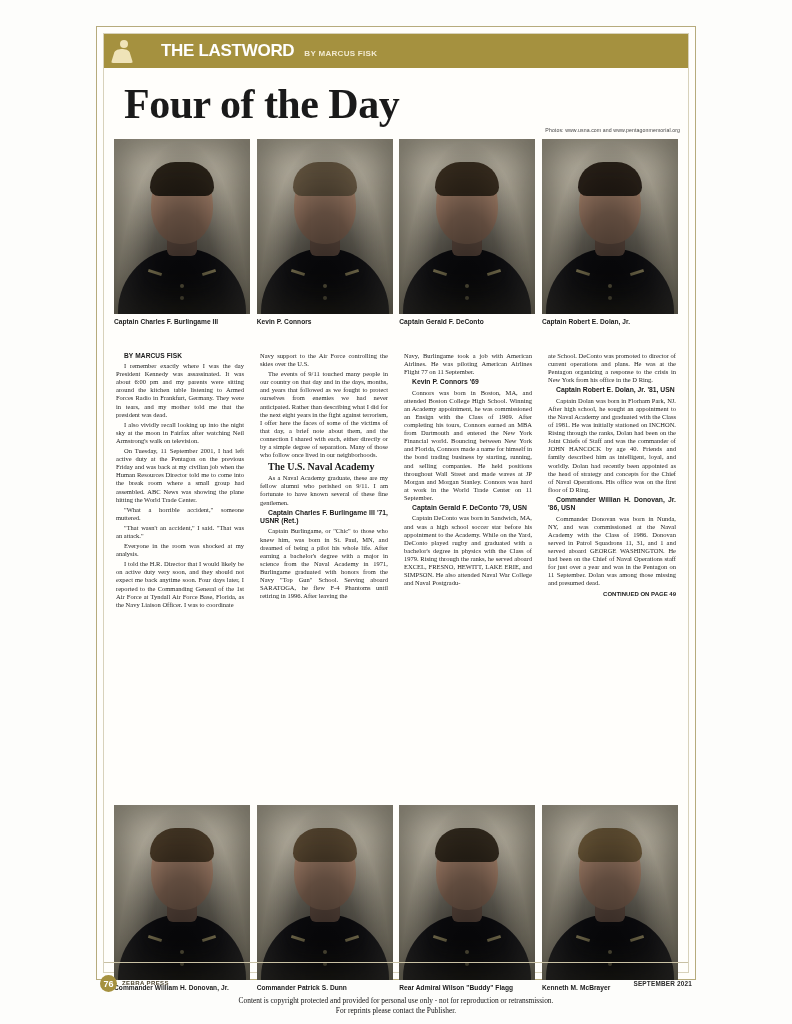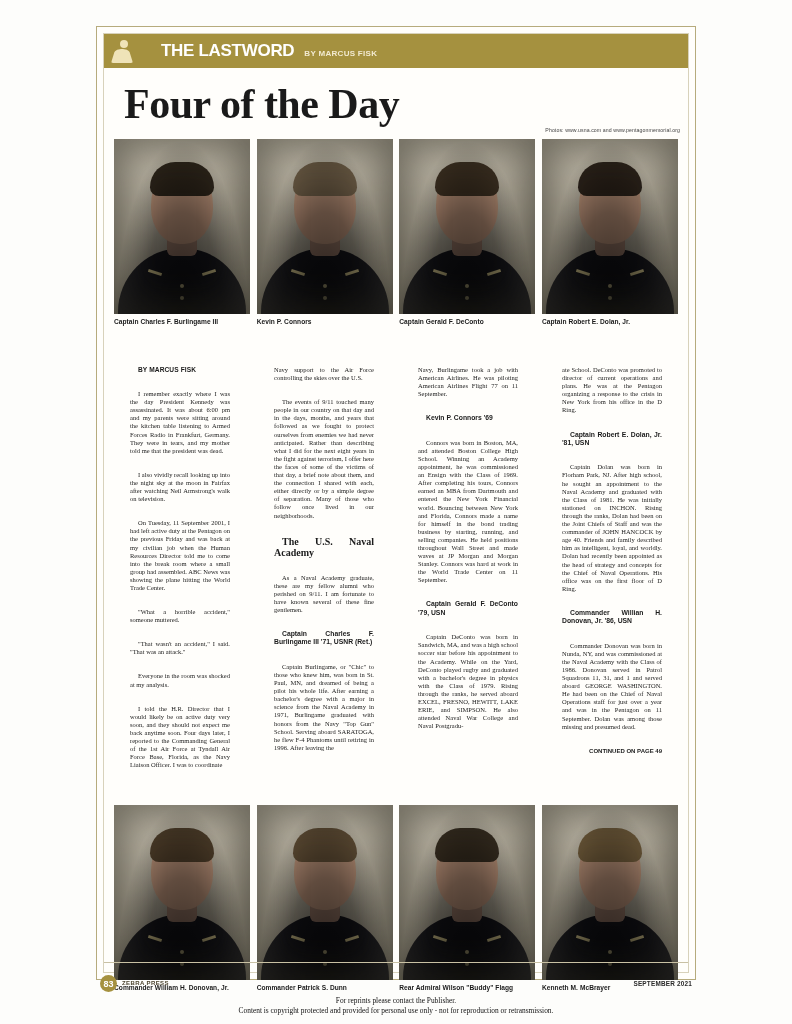--- a/index.html
+++ b/index.html
@@ -226,21 +226,21 @@
     gap: 12px;
   }
   .col {
     width: 132px;
     font-size: 6.5px;
     line-height: 8.1px;
     text-align: justify;
     color: #1b1b1b;
   }
   .col p {
-    margin: 16px;
+    margin: 2px;
     text-indent: 8px;
   }
   .col p.noindent { text-indent: 0; }
   .byline-sm {
     font-family: "Liberation Sans", sans-serif;
     font-weight: bold;
     font-size: 6.6px;
     margin: 0 0 4px 0;
     text-indent: 0;
     letter-spacing: 0.1px;
@@ -515,21 +515,21 @@
         <div class="btn" style="bottom:26px;"></div>
           <div class="btn" style="bottom:14px;"></div>
         <div class="grad-dark"></div>
           <div class="vignette"></div>
       </div>
       <div class="caption">Kenneth M. McBrayer</div>
     </div>
   </div>
 
   <div class="footer-rule"></div>
-  <div class="page-num">83</div>
+  <div class="page-num">76</div>
   <div class="pub-name">ZEBRA PRESS</div>
   <div class="issue-date">SEPTEMBER 2021</div>
   <div class="legal">
+    <div>Content is copyright protected and provided for personal use only - not for reproduction or retransmission.</div>
     <div>For reprints please contact the Publisher.</div>
-    <div>Content is copyright protected and provided for personal use only - not for reproduction or retransmission.</div>
   </div>
 
 </div>
 
 </body></html>

